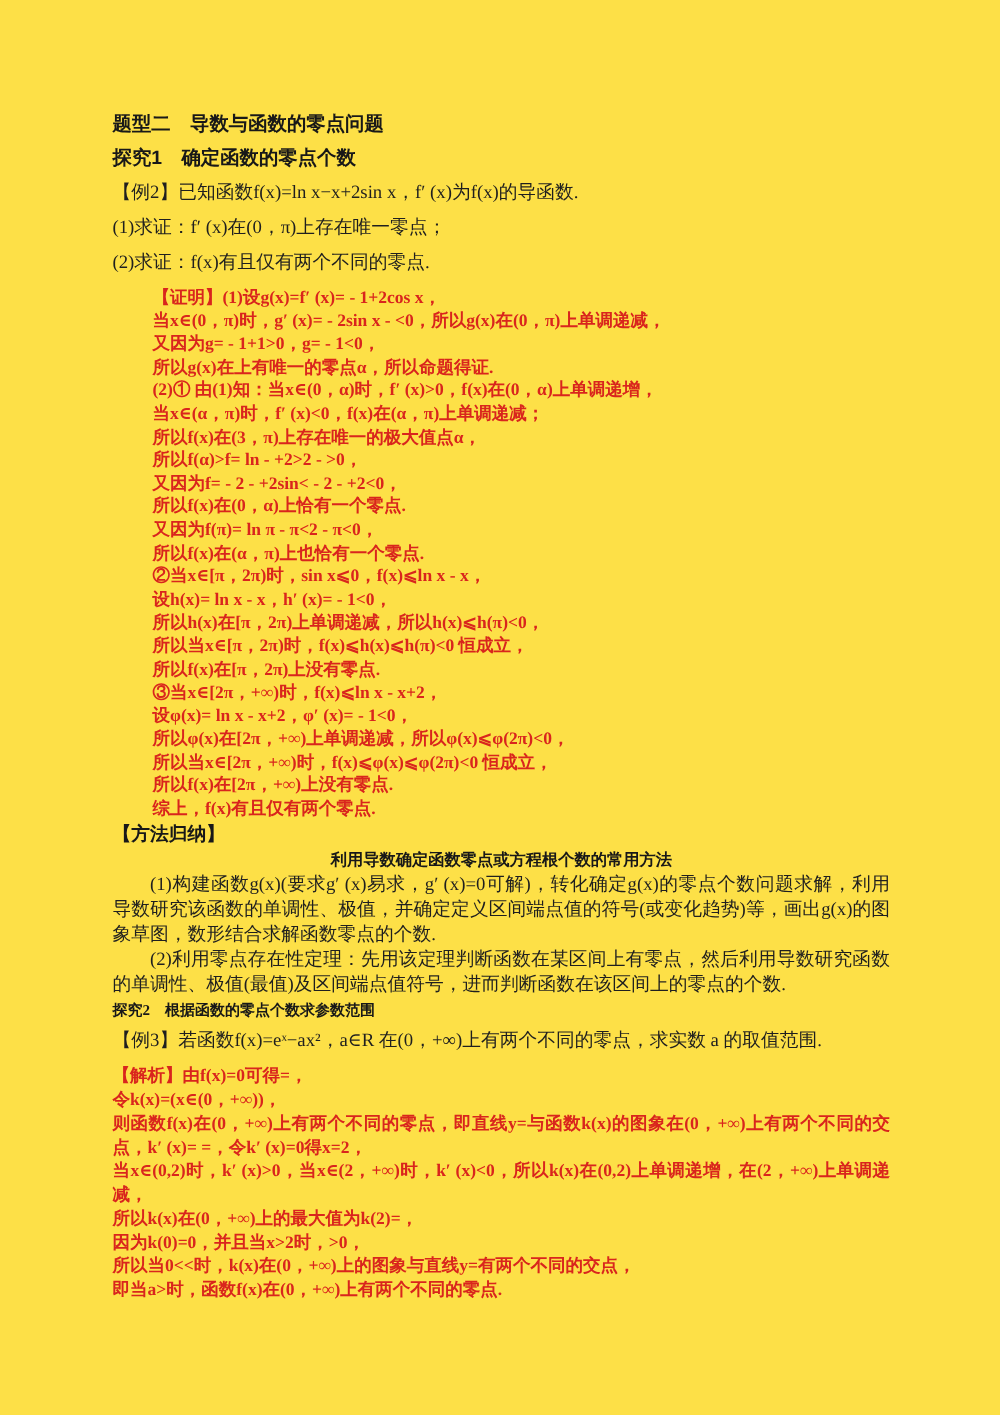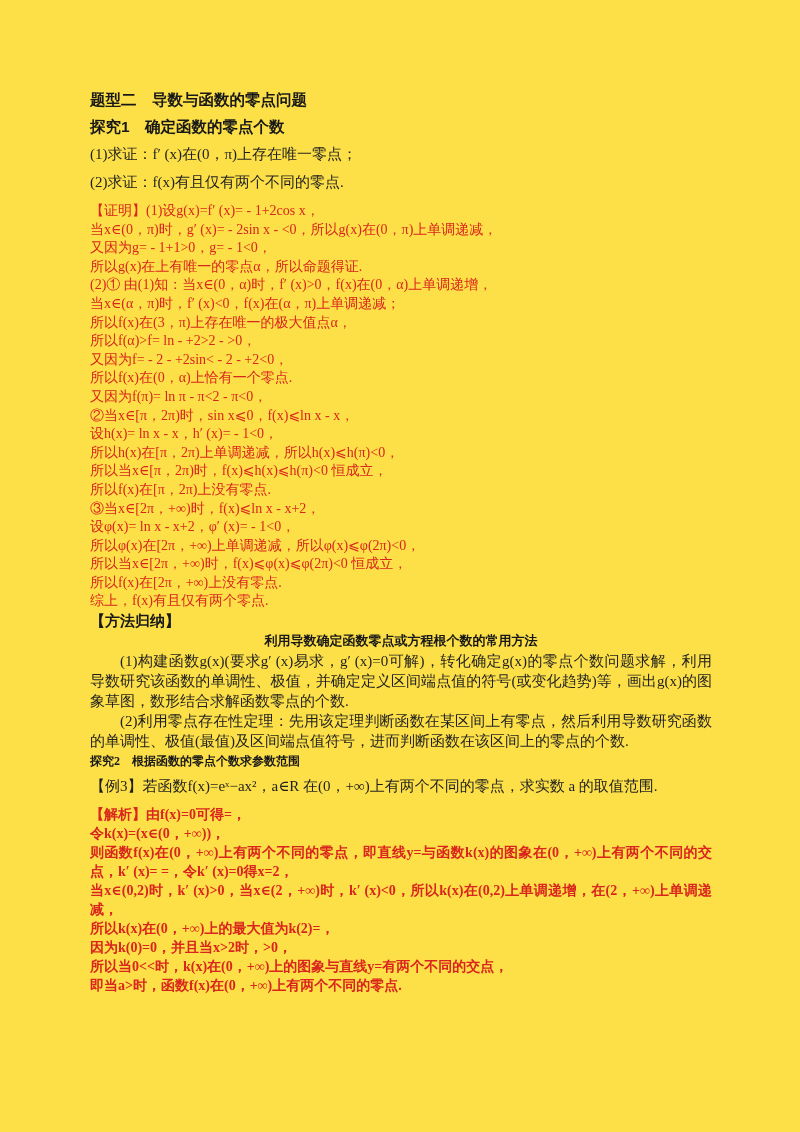--- a/index.html
+++ b/index.html
@@ -35,21 +35,22 @@
     line-height: 28px;
     color: #1f1f1f;
   }
   .proof-block {
     margin-top: 6px;
   }
   .red-line {
     font-size: 14px;
     line-height: 18.6px;
     color: #d9251d;
-    font-weight: 400;
+    font-weight: 700;
+    margin-left: 32px;
   }
   .method-label {
     font-family: "Liberation Sans", "DejaVu Sans", sans-serif;
     font-weight: bold;
     font-size: 15px;
     line-height: 20px;
     color: #181818;
   }
   .method-subtitle {
     font-family: "Liberation Sans", "DejaVu Sans", sans-serif;
@@ -92,35 +93,37 @@
 </style>
 </head>
 <body>
 
 <div class="page">
   <div class="content">
 
     <p class="h-bold">题型二　导数与函数的零点问题</p>
     <p class="h-bold">探究1　确定函数的零点个数</p>
 
+    <p class="black-line">【例2】已知函数f(x)=ln x−x+2sin x，f′ (x)为f(x)的导函数.</p>
     <p class="black-line">(1)求证：f′ (x)在(0，π)上存在唯一零点；</p>
     <p class="black-line">(2)求证：f(x)有且仅有两个不同的零点.</p>
 
     <div class="proof-block">
       <p class="red-line">【证明】(1)设g(x)=f′ (x)= - 1+2cos x，</p>
       <p class="red-line">当x∈(0，π)时，g′ (x)= - 2sin x - &lt;0，所以g(x)在(0，π)上单调递减，</p>
       <p class="red-line">又因为g= - 1+1&gt;0，g= - 1&lt;0，</p>
       <p class="red-line">所以g(x)在上有唯一的零点α，所以命题得证.</p>
       <p class="red-line">(2)① 由(1)知：当x∈(0，α)时，f′ (x)&gt;0，f(x)在(0，α)上单调递增，</p>
       <p class="red-line">当x∈(α，π)时，f′ (x)&lt;0，f(x)在(α，π)上单调递减；</p>
       <p class="red-line">所以f(x)在(3，π)上存在唯一的极大值点α，</p>
       <p class="red-line">所以f(α)&gt;f= ln - +2&gt;2 - &gt;0，</p>
       <p class="red-line">又因为f= - 2 - +2sin&lt; - 2 - +2&lt;0，</p>
       <p class="red-line">所以f(x)在(0，α)上恰有一个零点.</p>
       <p class="red-line">又因为f(π)= ln π - π&lt;2 - π&lt;0，</p>
+      <p class="red-line">所以f(x)在(α，π)上也恰有一个零点.</p>
       <p class="red-line">②当x∈[π，2π)时，sin x⩽0，f(x)⩽ln x - x，</p>
       <p class="red-line">设h(x)= ln x - x，h′ (x)= - 1&lt;0，</p>
       <p class="red-line">所以h(x)在[π，2π)上单调递减，所以h(x)⩽h(π)&lt;0，</p>
       <p class="red-line">所以当x∈[π，2π)时，f(x)⩽h(x)⩽h(π)&lt;0 恒成立，</p>
       <p class="red-line">所以f(x)在[π，2π)上没有零点.</p>
       <p class="red-line">③当x∈[2π，+∞)时，f(x)⩽ln x - x+2，</p>
       <p class="red-line">设φ(x)= ln x - x+2，φ′ (x)= - 1&lt;0，</p>
       <p class="red-line">所以φ(x)在[2π，+∞)上单调递减，所以φ(x)⩽φ(2π)&lt;0，</p>
       <p class="red-line">所以当x∈[2π，+∞)时，f(x)⩽φ(x)⩽φ(2π)&lt;0 恒成立，</p>
       <p class="red-line">所以f(x)在[2π，+∞)上没有零点.</p>

